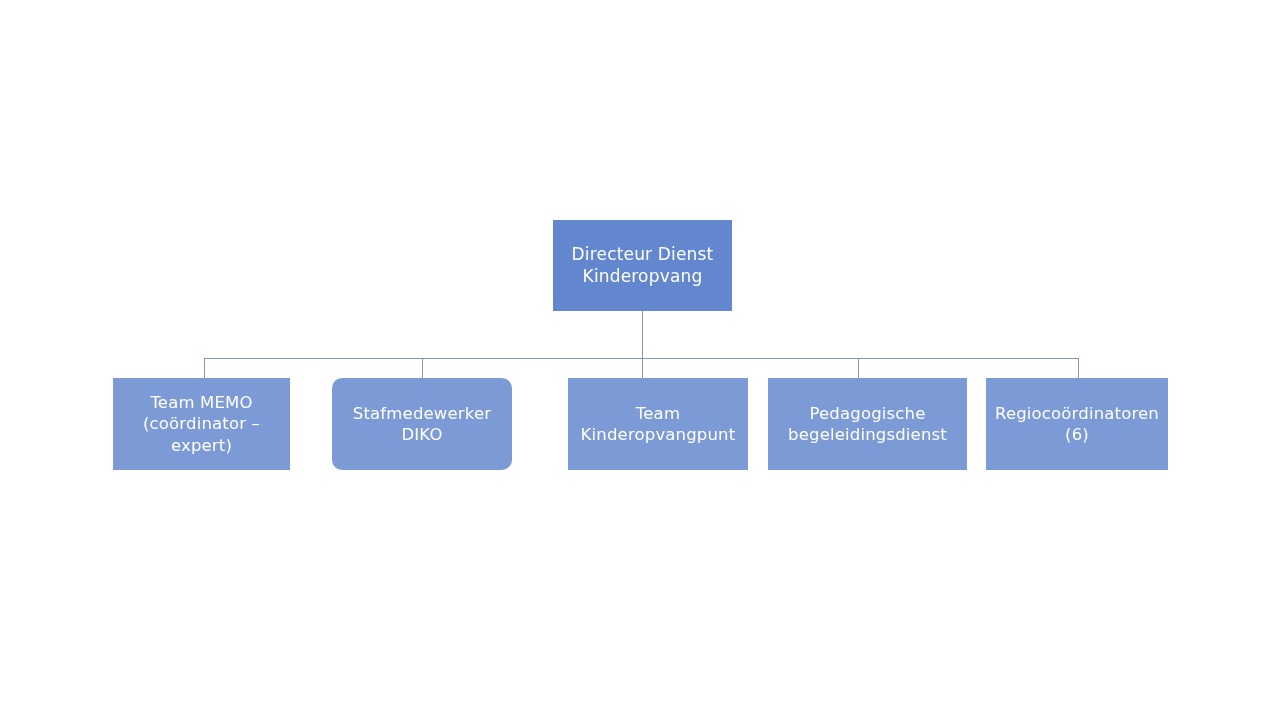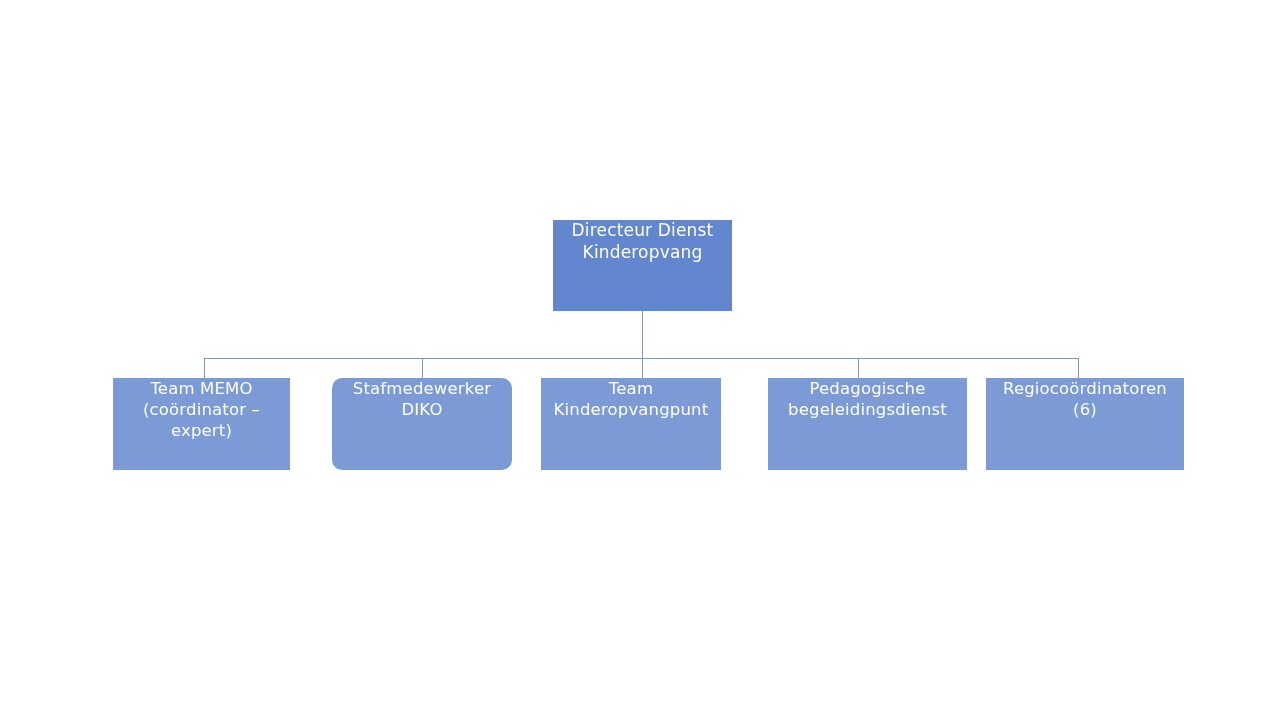--- a/index.html
+++ b/index.html
@@ -17,21 +17,21 @@
   #org-chart {
     position: relative;
     width: 1280px;
     height: 720px;
   }
 
   .node {
     position: absolute;
     box-sizing: border-box;
     display: flex;
-    align-items: flex-start;
+    align-items: center;
     justify-content: center;
     text-align: center;
     color: #ffffff;
     font-weight: 400;
     line-height: 1.28;
     letter-spacing: 0.01em;
     -webkit-font-smoothing: antialiased;
   }
 
   .node-text {
@@ -55,23 +55,23 @@
   
   .node-child {
     top: 378px;
     height: 92px;
     background: #7C9BD6;
     font-size: 16.5px;
   }
 
   .node-child-0 { left: 113px;  width: 177px; }
   .node-child-1 { left: 332px;  width: 180px; border-radius: 10px; }
-  .node-child-2 { left: 541px;  width: 180px; }
+  .node-child-2 { left: 568px;  width: 180px; }
   .node-child-3 { left: 768px;  width: 199px; }
-  .node-child-4 { left: 986px;  width: 198px; }
+  .node-child-4 { left: 986px;  width: 182px; }
 
   
   .connector {
     position: absolute;
     background: #8496B0;
   }
   .connector-v { width: 1px; }
   .connector-h { height: 1px; }
 
   

